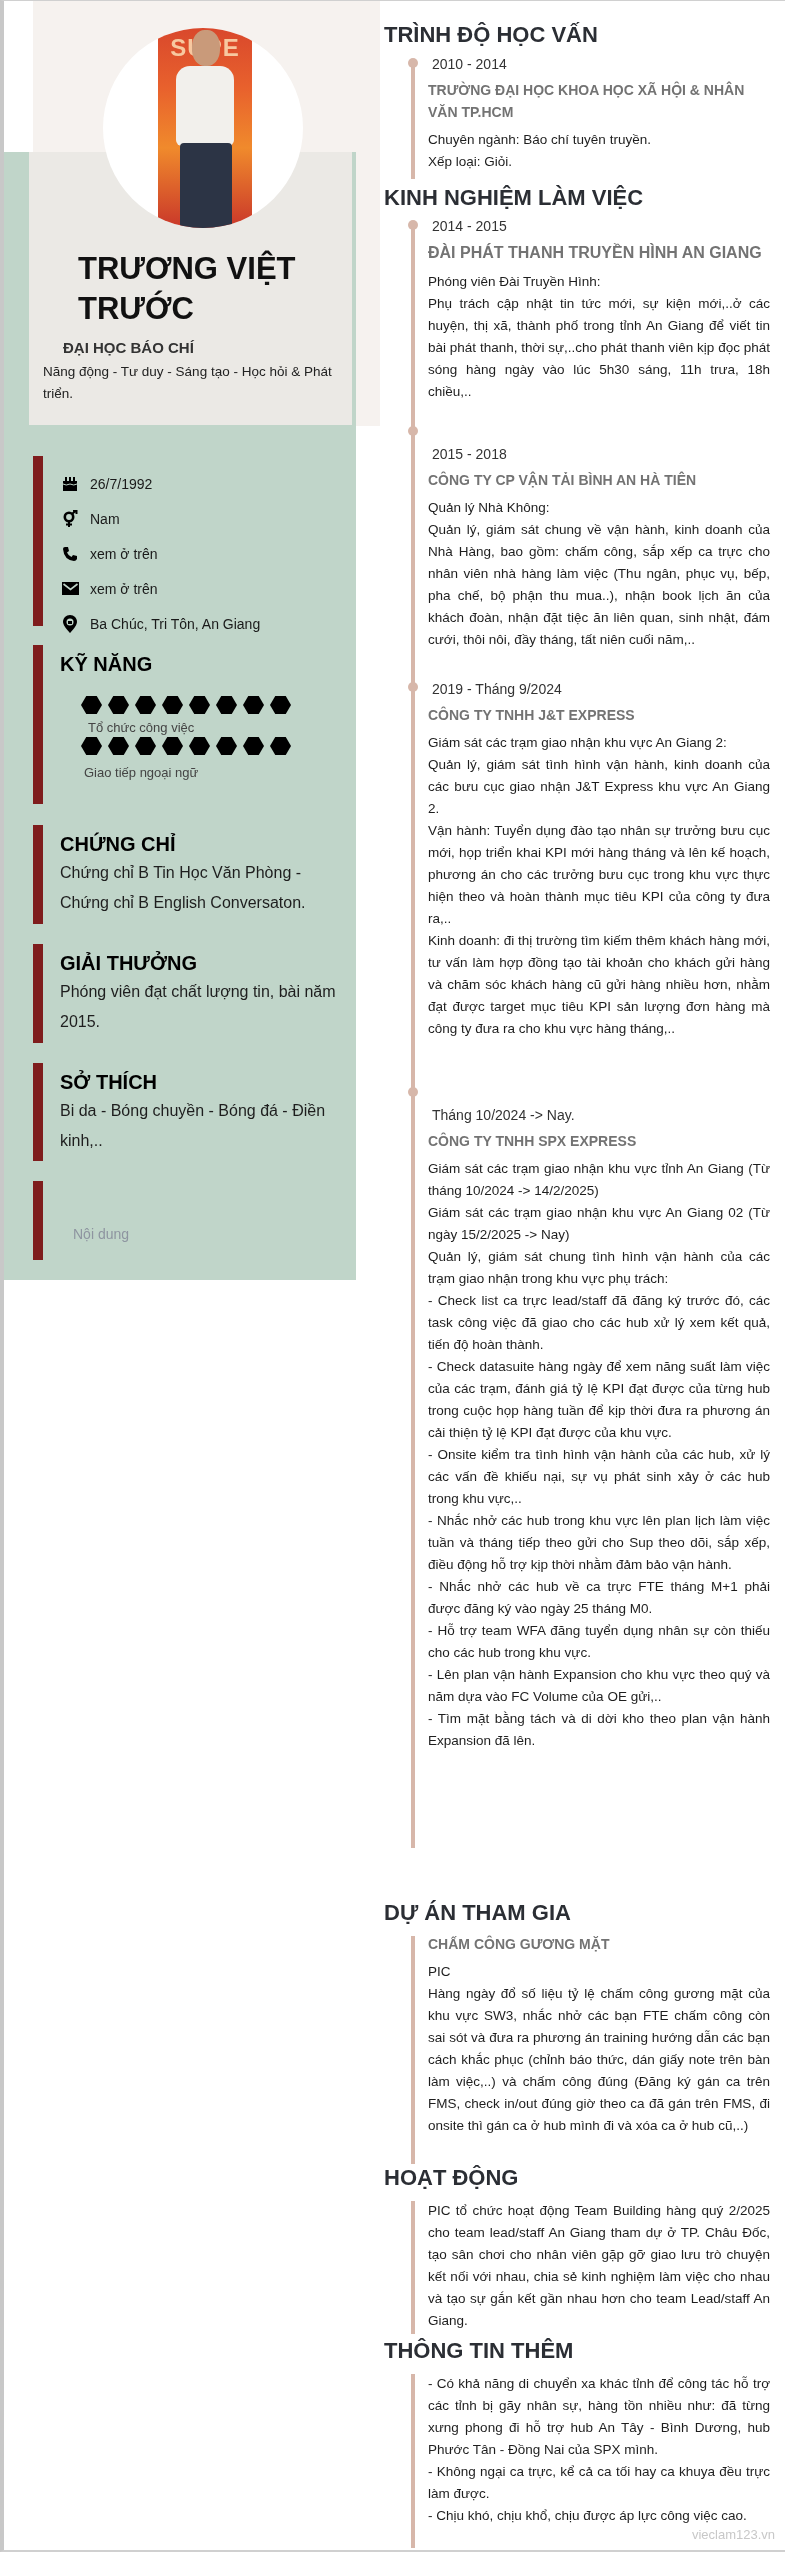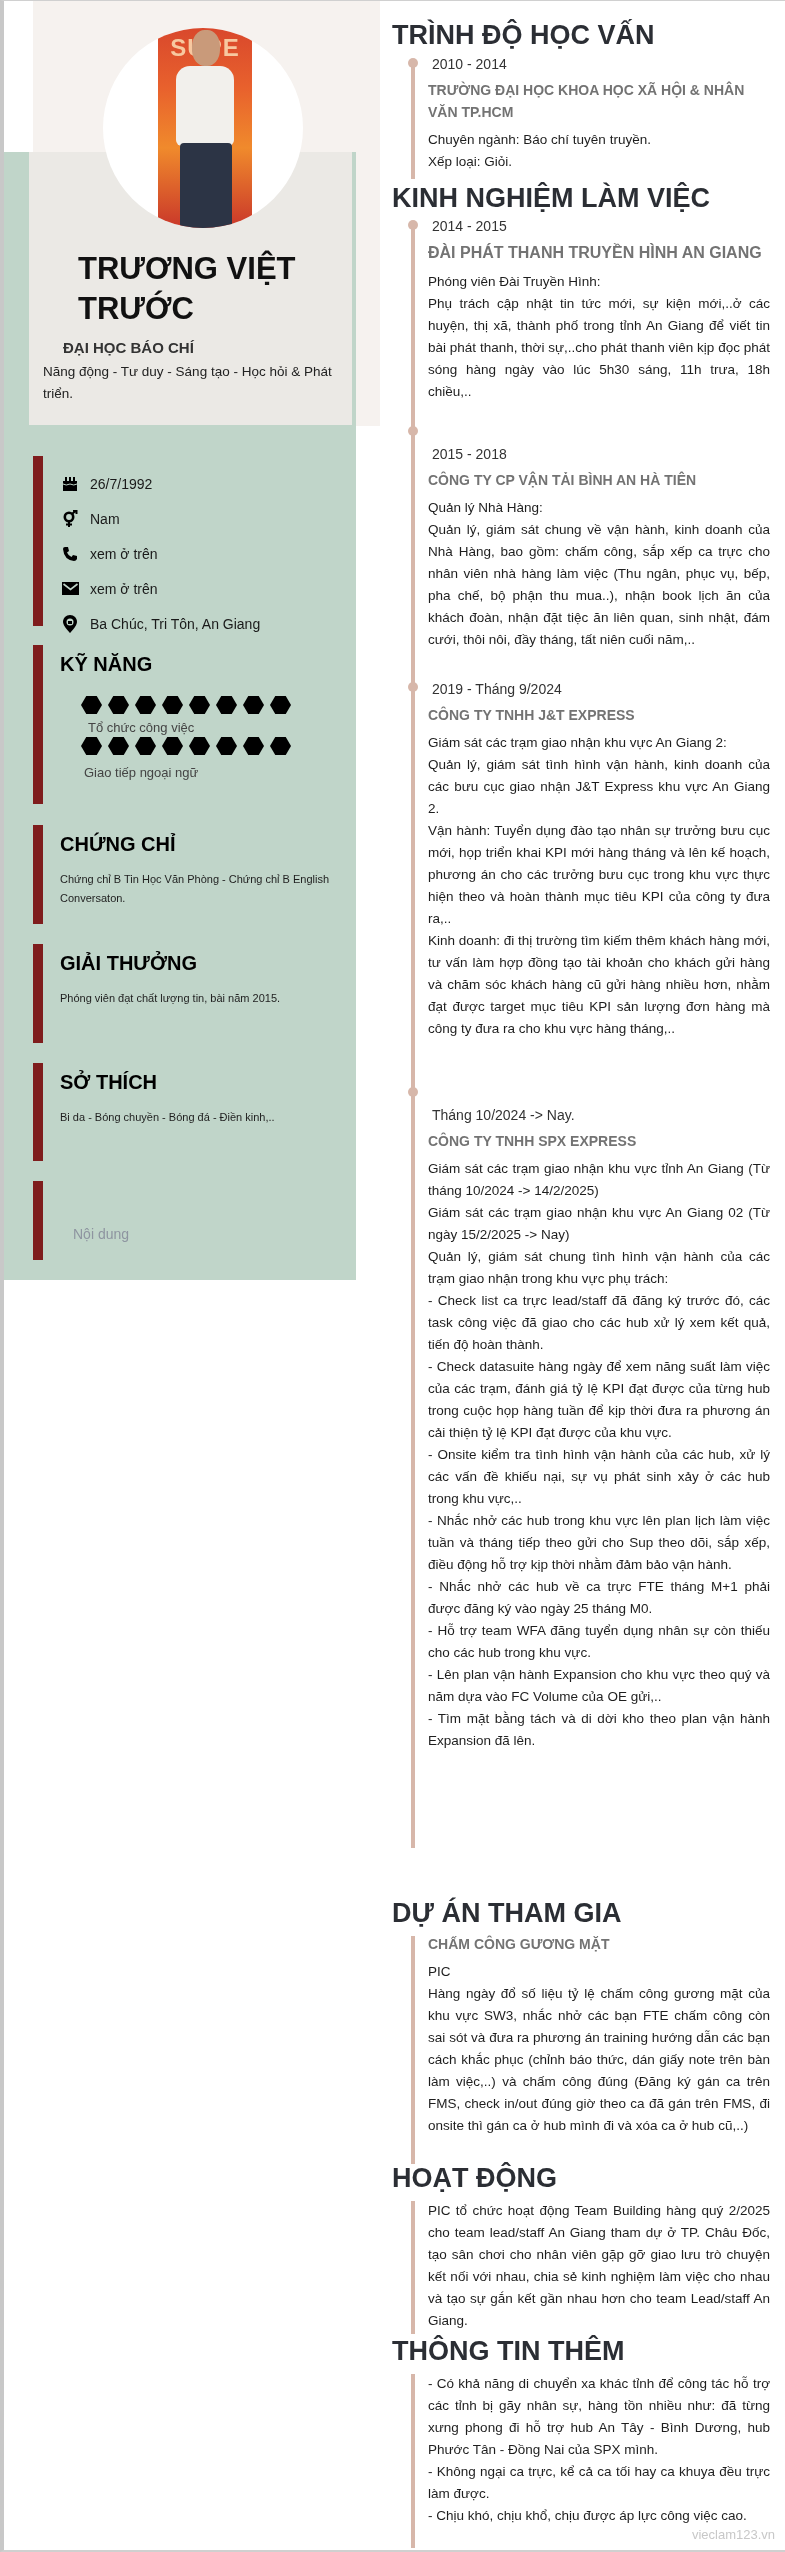--- a/index.html
+++ b/index.html
@@ -34,25 +34,25 @@
   .dots { display: flex; gap: 6px; margin-left: 21px; margin-top: 18px; }
   .hex { width: 21px; height: 18px; background: #000;
          clip-path: polygon(25% 0, 75% 0, 100% 50%, 75% 100%, 25% 100%, 0 50%); }
   .skill-label { font-size: 13px; color: #444; margin-left: 28px; margin-top: 6px; }
   .skill-label.s2 { margin-left: 24px; margin-top: 10px; }
   .dots.d2 { margin-top: 2px; }
   .cert { top: 824px; height: 99px; padding-top: 5px; }
   .awards { top: 943px; height: 99px; padding-top: 5px; }
   .hobby { top: 1062px; height: 98px; padding-top: 5px; }
   .empty { top: 1180px; height: 79px; }
-  .side-body { font-size: 11px; line-height: 19px; color: #1e1e1e; margin-top: 12px; }
+  .side-body { font-size: 16px; line-height: 30px; color: #1e1e1e; }
   .placeholder { position: absolute; left: 30px; top: 45px; font-size: 14px; color: #8e95a0; }
 
   
-  .section-title { position: absolute; left: 388px; font-size: 27px; font-weight: bold; color: #2b2e34; line-height: 28px; }
+  .section-title { position: absolute; left: 380px; font-size: 22px; font-weight: bold; color: #2b2e34; line-height: 28px; }
   .timeline { position: absolute; left: 407px; width: 4px; background: #d7b7aa; }
   .tl-dot { position: absolute; left: 404px; width: 10px; height: 10px; border-radius: 50%; background: #d7b7aa; }
   .entry { position: absolute; left: 424px; width: 342px; }
   .period { font-size: 14px; color: #333; margin-left: 4px; line-height: 20px; }
   .org { font-size: 14px; font-weight: bold; color: #737373; line-height: 22px; margin-top: 5px; }
   .org.big { font-size: 16px; line-height: 24px; }
   .desc { font-size: 13.5px; line-height: 22px; color: #1e1e1e; text-align: justify; margin-top: 6px; }
   .desc p { margin: 0; }
   .watermark { position: absolute; right: 10px; bottom: 8px; font-size: 13px; color: #c8c8c8; }
 </style>
@@ -198,21 +198,21 @@
       <p>Phóng viên Đài Truyền Hình:</p>
       <p>Phụ trách cập nhật tin tức mới, sự kiện mới,..ở các huyện, thị xã, thành phố trong tỉnh An Giang để viết tin bài phát thanh, thời sự,..cho phát thanh viên kịp đọc phát sóng hàng ngày vào lúc 5h30 sáng, 11h trưa, 18h chiều,..</p>
     </div>
   </div>
 
   <div class="tl-dot" style="top:425px;"></div>
   <div class="entry" style="top:443px;">
     <div class="period">2015 - 2018</div>
     <div class="org">CÔNG TY CP VẬN TẢI BÌNH AN HÀ TIÊN</div>
     <div class="desc">
-      <p>Quản lý Nhà Hàng:</p>
+      <p>Quản lý Nhà Không:</p>
       <p>Quản lý, giám sát chung về vận hành, kinh doanh của Nhà Hàng, bao gồm: chấm công, sắp xếp ca trực cho nhân viên nhà hàng làm việc (Thu ngân, phục vụ, bếp, pha chế, bộ phận thu mua..), nhận book lịch ăn của khách đoàn, nhận đặt tiệc ăn liên quan, sinh nhật, đám cưới, thôi nôi, đầy tháng, tất niên cuối năm,..</p>
     </div>
   </div>
 
   <div class="tl-dot" style="top:681px;"></div>
   <div class="entry" style="top:678px;">
     <div class="period">2019 - Tháng 9/2024</div>
     <div class="org">CÔNG TY TNHH J&amp;T EXPRESS</div>
     <div class="desc">
       <p>Giám sát các trạm giao nhận khu vực An Giang 2:</p>

